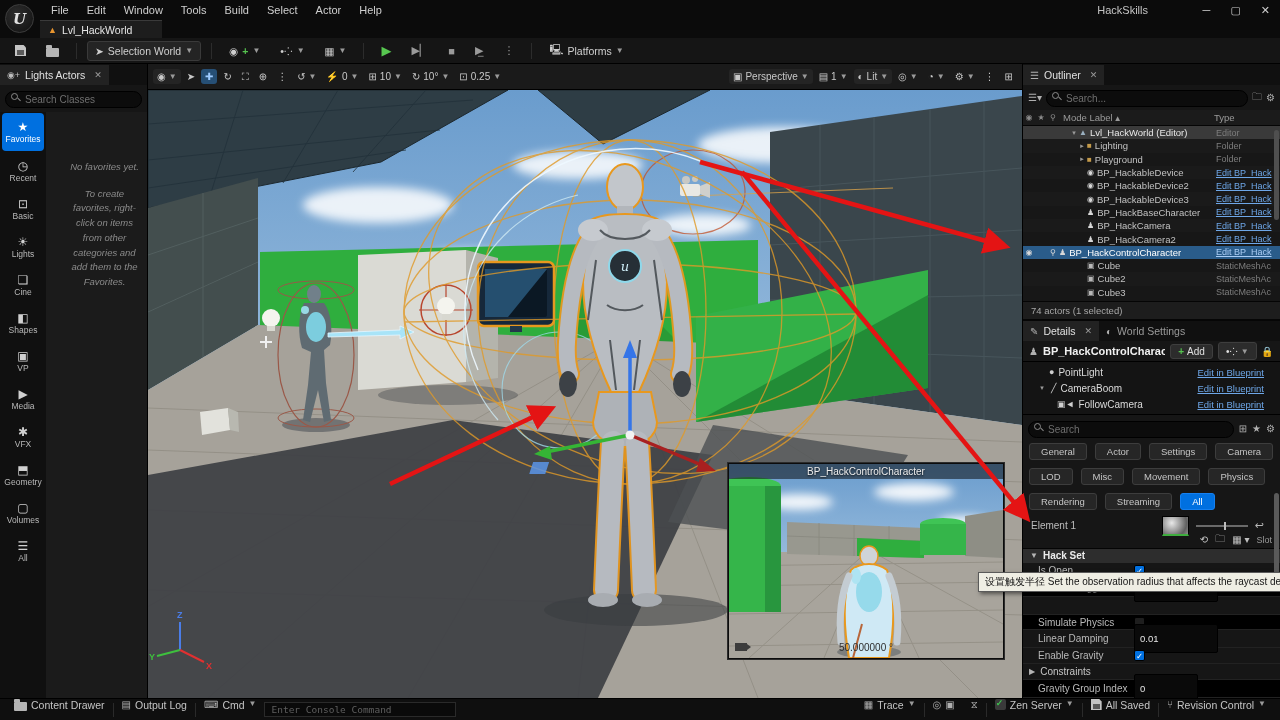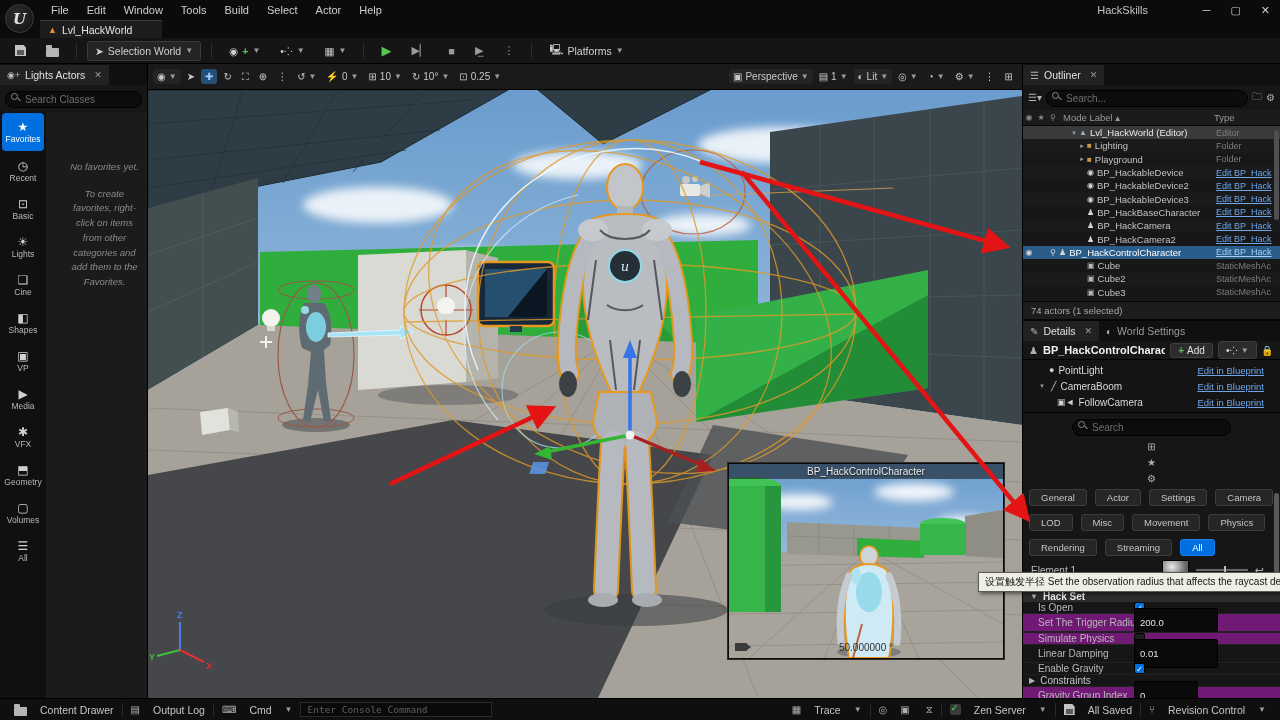--- a/index.html
+++ b/index.html
@@ -120,52 +120,52 @@
   .details { flex:1; display:flex; flex-direction:column; position:relative; overflow:hidden; }
   .dtactor { height:23px; display:flex; align-items:center; gap:5px; padding:0 6px; }
   .dtname { font-size:11px; color:#f0f0f0; font-weight:bold; flex:1; white-space:nowrap; overflow:hidden;}
   .addbtn { background:#2c2c2c; border:1px solid #3e3e3e; border-radius:3px; font-size:10px; color:#e0e0e0;
             padding:1px 7px; display:flex; gap:3px; align-items:center; }
   .plus { color:#55c24f; font-weight:bold; }
   .dtcomps { background:#141414; border-top:1px solid #000; border-bottom:1px solid #000; padding:2px 0; }
   .dtcomp { height:16px; display:flex; align-items:center; font-size:10px; color:#dadada; padding-left:26px; gap:4px; }
   .dtcomp .cico2 { font-size:9px; color:#cfcfcf; }
   .bplink { margin-left:auto; margin-right:16px; color:#6ea7e8; text-decoration:underline; font-size:9.5px; }
-  .dtsearchrow { display:flex; align-items:center; gap:5px; padding:4px 5px 2px 5px;flex-direction:column; }
+  .dtsearchrow { display:flex; align-items:center; gap:5px; padding:4px 5px 2px 5px; }
   .chips { display:flex; flex-wrap:wrap; gap:8px; padding:3px 6px 4px 6px; }
   .chip { background:#262626; border:1px solid #3d3d3d; border-radius:3px; font-size:9.5px; color:#c5c5c5;
           padding:2px 11px; }
   .chip.active { background:#0070e0; border-color:#1580f0; color:#fff; }
   .element { height:27px; display:flex; align-items:center; font-size:10px; color:#bdbdbd; padding:0 8px; gap:5px; }
   .thumb { width:27px; height:20px; border:1px solid #000; border-bottom:2px solid #3fae3f;
            background:radial-gradient(circle at 35% 35%, #e8e8e8, #9a9a9a 45%, #606060 75%, #8b8b8b); }
   .slider { width:52px; height:2px; background:#6a6a6a; position:relative; margin:0 2px; }
   .slider::after { content:''; position:absolute; left:55%; top:-3px; width:2px; height:8px; background:#bdbdbd; }
   .eicon { color:#c0c0c0; font-size:10px; }
   .undo { margin-left:auto; color:#b8b8b8; font-size:11px; margin-right:8px;}
   .dtsec { height:18px; background:#2d2d2d; border-top:1px solid #050505; display:flex; align-items:center;
            gap:5px; padding:0 7px; font-size:10px; font-weight:bold; color:#ececec; }
   .arrow { font-size:8px; color:#b5b5b5; }
   .prop { height:18px; display:flex; align-items:center; font-size:10px; color:#b8b8b8;
           border-bottom:1px solid #222; padding-left:15px; }
-  .prop.alt { background:#701a75; }
+  .prop.alt { background:#000000; }
   .plabel { width:96px; white-space:nowrap; overflow:hidden; }
   .cb { width:11px; height:11px; background:#1e1e1e; border:1px solid #000; border-radius:2px;
         display:flex; align-items:center; justify-content:center; font-size:8.5px; color:transparent; }
   .cb.on { background:#0070e0; color:#fff; }
   .field { background:#0a0a0a; border:1px solid #000; border-radius:2px; height:29px; min-width:84px;
            display:flex; align-items:center; padding:0 5px; color:#e4e4e4; font-size:9.5px; }
   .field.narrow { min-width:64px; }
   .subhead { font-weight:normal; color:#c6c6c6; }
   .dtscroll { position:absolute; right:1px; top:172px; width:5px; height:95px; background:#5a5a5a; border-radius:3px; }
 
   
   .statusbar { height:22px; background:#0f0f0f; border-top:1px solid #000; display:flex; align-items:center;
                font-size:10.5px; color:#c5c5c5; padding:0 6px; }
-  .sbitem { display:flex; align-items:center; gap:13px; padding:0 8px; height:100%; }
+  .sbitem { display:flex; gap:4px; padding:0 8px; height:100%; }
   .ssep { width:1px; height:14px; background:#2a2a2a; }
   .console { width:192px; height:15px; background:#0a0a0a; border:1px solid #2a2a2a; color:#9a9a9a;
              font-family:"DejaVu Sans Mono",monospace; font-size:9.5px; padding:0 6px; }
   .console::placeholder { color:#5f5f5f; }
   .zenicon { width:11px; height:11px; background:#3a3a3a; border-radius:2px; position:relative; }
   .zenicon::after { content:'✓'; position:absolute; left:1px; top:-1px; font-size:9px; color:#3fc24f; font-weight:bold;}
 
   
   #arrows { position:absolute; left:0; top:0; z-index:40; pointer-events:none; }
   .tooltip { position:absolute; left:978px; top:572px; height:20px; z-index:50; background:#efeee4;

